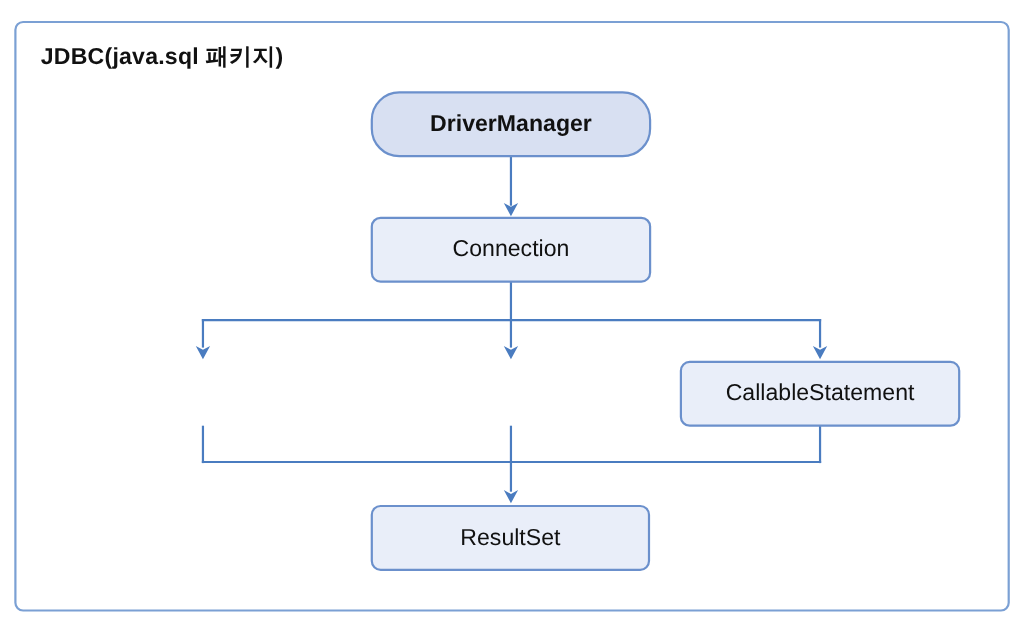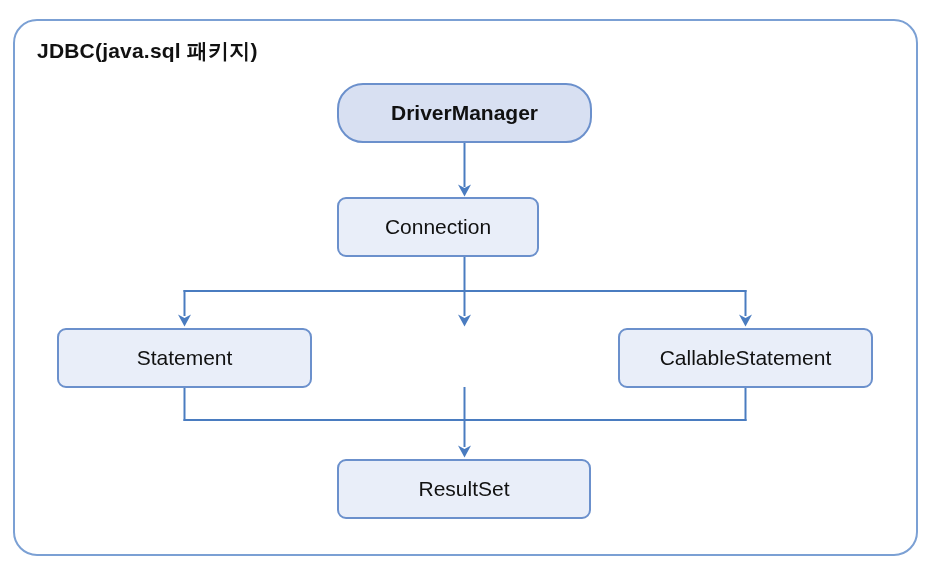--- a/index.html
+++ b/index.html
@@ -16,21 +16,21 @@
     width:936px;height:581px;
     background:var(--bg);
     font-family:"Liberation Sans", sans-serif;
     position:relative;
     overflow:hidden;
   }
   .canvas{position:absolute;left:0;top:0;width:936px;height:581px;}
   .frame{
     position:absolute;left:13px;top:19px;width:905px;height:537px;
     border:2px solid var(--frame-border);
-    border-radius:24px;
+    border-radius:8px;
     box-sizing:border-box;
     background:transparent;
   }
   .frame-title{
     position:absolute;left:22px;top:16px;
     font-size:21px;font-weight:bold;color:var(--text);
     letter-spacing:0.2px;
     white-space:nowrap;
   }
   svg.connectors{position:absolute;left:0;top:0;pointer-events:none;}
@@ -77,22 +77,21 @@
     <path class="edge" d="M184.5 388 L184.5 420"></path>
     <path class="edge" d="M745.5 388 L745.5 420"></path>
     <path class="edge" d="M184.5 420 L745.5 420"></path>
 
     <path class="edge" d="M464.5 388 L464.5 446"></path>
     <path class="head" d="M464.5 457.5 l-6.5 -12 l6.5 3.5 l6.5 -3.5 z"></path>
   </svg>
 
   <div class="node root" style="left:337px;top:83px;width:255px;">DriverManager</div>
 
-  <div class="node" style="left:337px;top:197px;width:202px;">Connection</div>
+  <div class="node" style="left:337px;top:197px;width:255px;">Connection</div>
 
-  <div class="node" style="left:57px;top:328px;width:255px;">Statement</div>
 
 
   <div class="node" style="left:337px;top:459px;width:254px;">ResultSet</div>
 
   <div class="node" style="left:618px;top:328px;width:255px;">CallableStatement</div>
 
 </div>
 
 </body></html>

